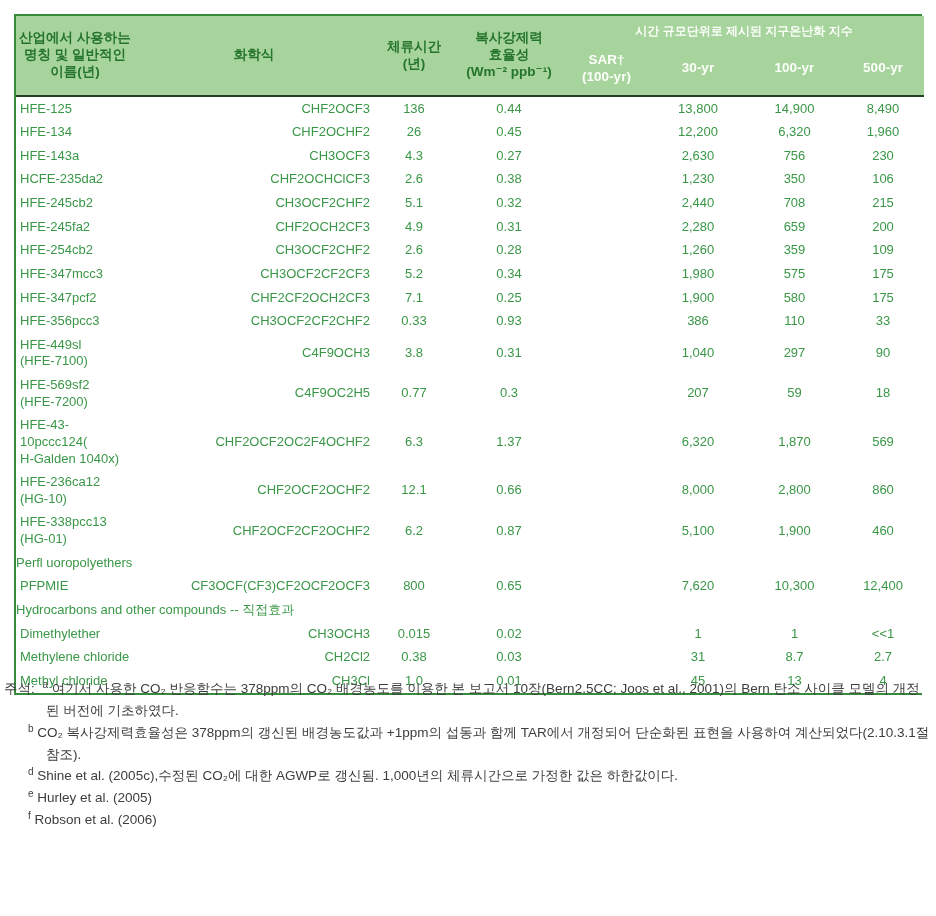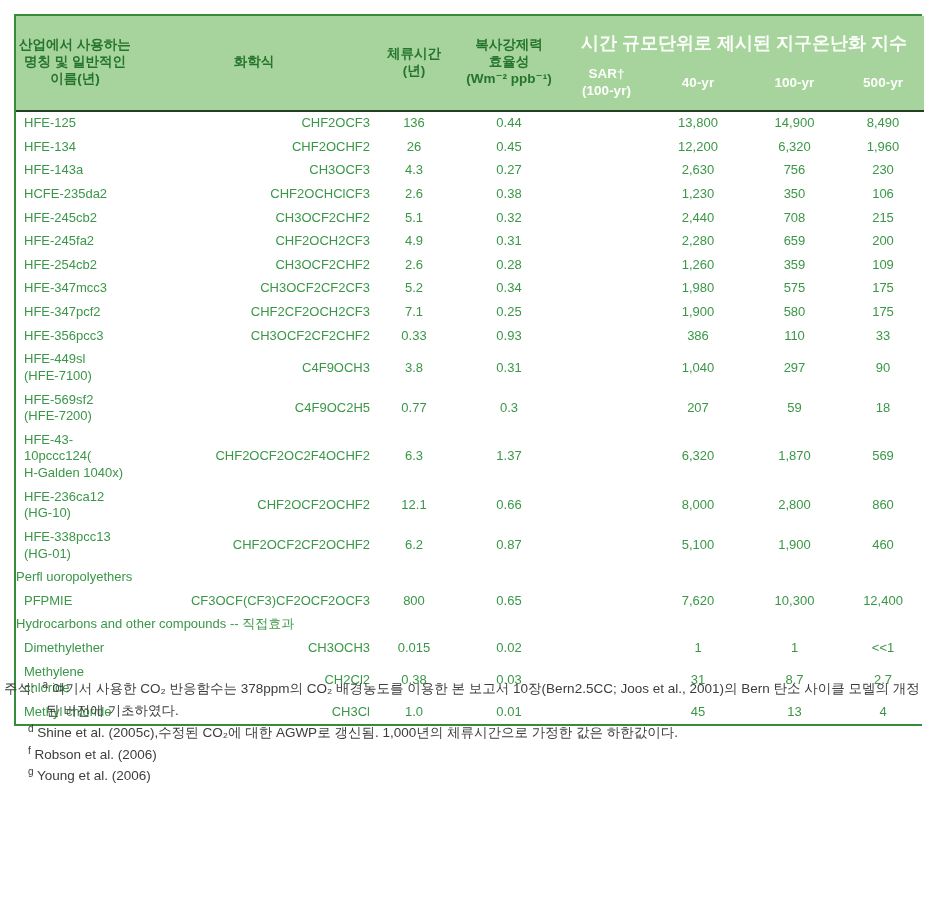--- a/index.html
+++ b/index.html
@@ -44,44 +44,44 @@
     font-weight:bold;
     color:var(--header-text-dark);
     text-align:center;
     vertical-align:middle;
     white-space:pre-line;
     padding:2px 3px;
     line-height:1.25;
   }
   thead tr.span-row th.span-title{
     color:var(--header-text-light);
-    font-size:18px;
+    font-size:12px;
     height:26px;
-    padding-top:16px;
+    padding-top:6px;
     vertical-align:middle;
   }
   thead tr.sub-row th{
     color:var(--header-text-light);
     font-weight:bold;
     height:54px;
   }
   thead th.rowspan-cell{height:80px;}
   thead tr.sub-row th, thead th.rowspan-cell{
     border-bottom:2px solid var(--header-divider);
   }
   tbody td{
     font-size:13px;
     color:var(--body-text);
     padding:3.5px 4px;
     line-height:1.28;
     vertical-align:middle;
     white-space:pre-line;
     background:#ffffff;
   }
-  tbody td.c0{text-align:left;padding-left:8px;}
+  tbody td.c0{text-align:left;}
   tbody td.c1{text-align:right;padding-left:4px;}
   tbody td.c2,tbody td.c3,tbody td.c4,
   tbody td.c5,tbody td.c6,tbody td.c7{text-align:center;}
   tbody td.section{
     text-align:left;padding-left:0;
   }
   .footnotes{
     position:absolute;
     left:4px;top:678px;width:928px;
     color:var(--footnote-text);
@@ -125,21 +125,21 @@
         <th class="rowspan-cell" rowspan="2">체류시간
 (년)</th>
         <th class="rowspan-cell" rowspan="2">복사강제력
 효율성
 (Wm⁻² ppb⁻¹)</th>
         <th class="span-title" colspan="4">시간 규모단위로 제시된 지구온난화 지수</th>
       </tr>
       <tr class="sub-row">
         <th>SAR†
 (100-yr)</th>
-        <th>40-yr</th>
+        <th>30-yr</th>
         <th>100-yr</th>
         <th>500-yr</th>
       </tr>
     </thead>
     <tbody>
         <tr>
           <td class="c0">HFE-125</td>
           <td class="c1">CHF2OCF3</td>
           <td class="c2">136</td>
           <td class="c3">0.44</td>
@@ -338,16 +338,17 @@
           <td class="c5">45</td>
           <td class="c6">13</td>
           <td class="c7">4</td>
         </tr>
       </tbody>
   </table>
 </div>
 
 <div class="footnotes">
     <div class="footnote first"><span class="fn-prefix">주석: </span><sup>a</sup> 여기서 사용한 CO₂ 반응함수는 378ppm의 CO₂ 배경농도를 이용한 본 보고서 10장(Bern2.5CC; Joos et al., 2001)의 Bern 탄소 사이클 모델의 개정된 버전에 기초하였다.</div>
+    <div class="footnote"><sup>b</sup> CO₂ 복사강제력효율성은 378ppm의 갱신된 배경농도값과 +1ppm의 섭동과 함께 TAR에서 개정되어 단순화된 표현을 사용하여 계산되었다(2.10.3.1절 참조).</div>
     <div class="footnote"><sup>d</sup> Shine et al. (2005c),수정된 CO₂에 대한 AGWP로 갱신됨. 1,000년의 체류시간으로 가정한 값은 하한값이다.</div>
+    <div class="footnote"><sup>e</sup> Hurley et al. (2005)</div>
     <div class="footnote"><sup>f</sup> Robson et al. (2006)</div>
-    <div class="footnote"><sup>g</sup> Young et al. (2006)</div>
   </div>
 
 </body></html>

